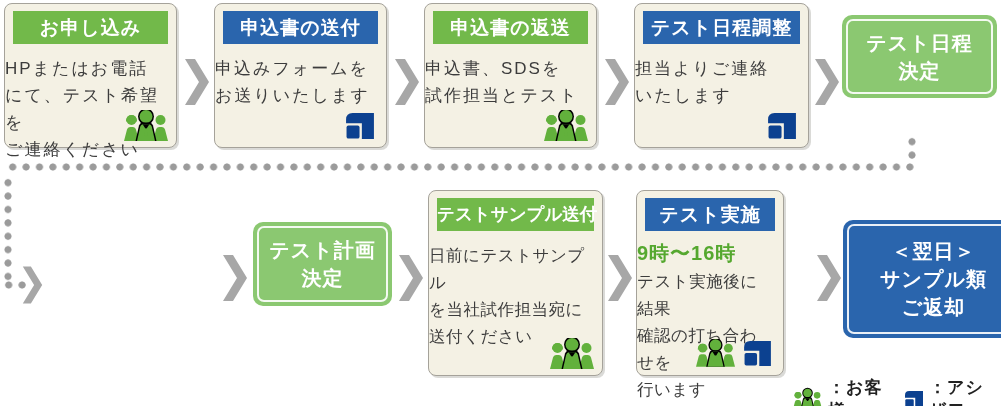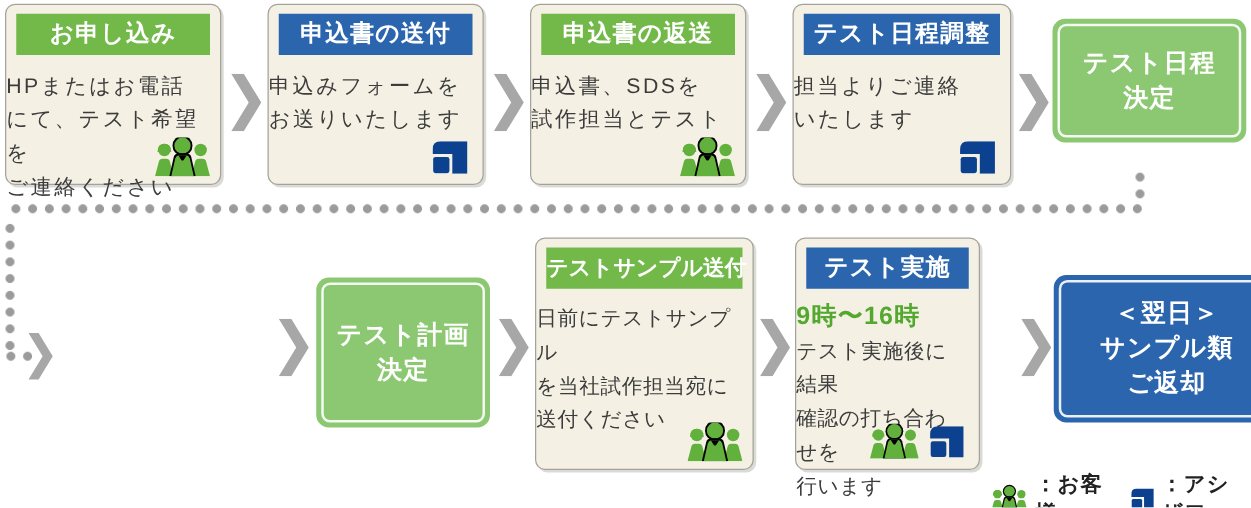--- a/index.html
+++ b/index.html
@@ -132,39 +132,39 @@
     </div>
     <svg class="cornr" style="right:12px;bottom:8px" width="28" height="26" viewBox="0 0 30 28">
         <use href="#logo"></use>
       </svg>
   </div>
 
   <svg class="arrow" style="left:814px;top:59px" width="26" height="46" viewBox="0 0 26 46">
       <use href="#chev"></use>
     </svg>
 
-  <div class="result green" style="left:842px;top:15px;width:155px;height:99px">
+  <div class="result green" style="left:842px;top:15px;width:155px;height:83px">
     <div>テスト日程</div>
     <div>決定</div>
   </div>
 
   <div class="dots-v" style="left:906px;top:135px;height:28px"></div>
   <div class="dots-h" style="left:6px;top:161px;width:910px"></div>
   <div class="dots-v" style="left:2px;top:176px;height:106px"></div>
   <div class="dots-h" style="left:2px;top:279px;width:25px"></div>
   <svg class="arrow" style="left:22px;top:266px" width="21" height="38" viewBox="0 0 26 46">
       <use href="#chev"></use>
     </svg>
 
 
   <svg class="arrow" style="left:222px;top:255px" width="26" height="46" viewBox="0 0 26 46">
       <use href="#chev"></use>
     </svg>
 
-  <div class="result green" style="left:253px;top:222px;width:139px;height:120px">
+  <div class="result green" style="left:253px;top:222px;width:139px;height:84px">
     <div>テスト計画</div>
     <div>決定</div>
   </div>
 
   <svg class="arrow" style="left:398px;top:255px" width="26" height="46" viewBox="0 0 26 46">
       <use href="#chev"></use>
     </svg>
 
   <div class="step" style="left:428px;top:190px;width:175px;height:186px">
     <div class="step-header green" style="font-size:17.5px;letter-spacing:0">テストサンプル送付</div>

